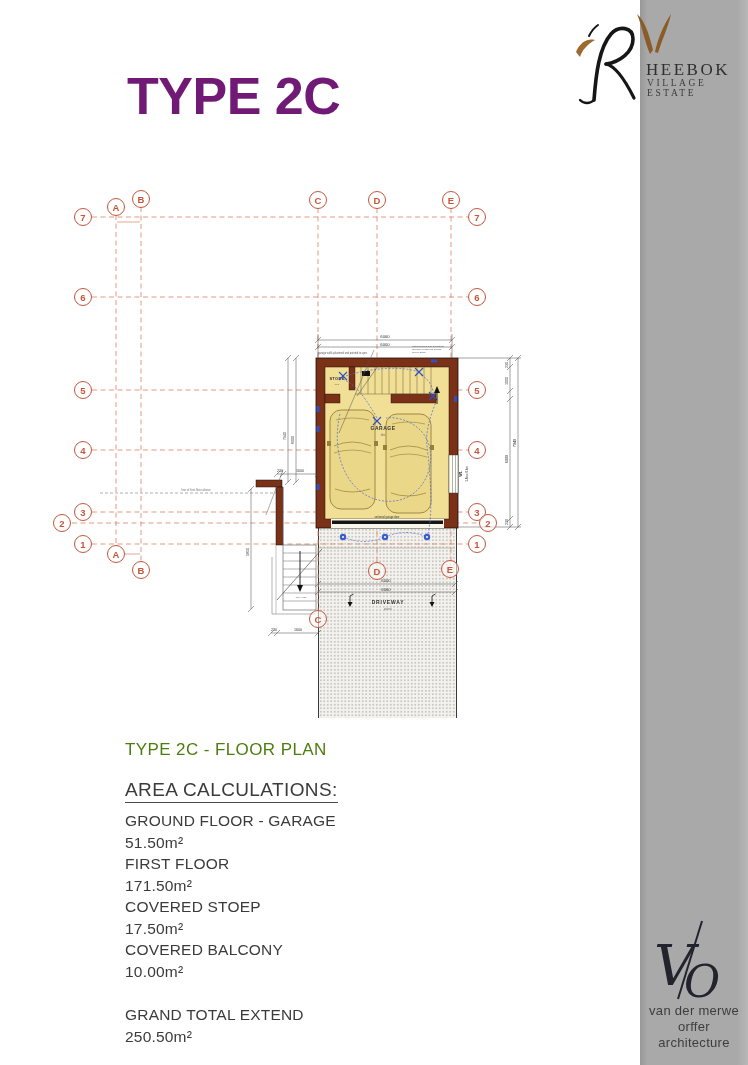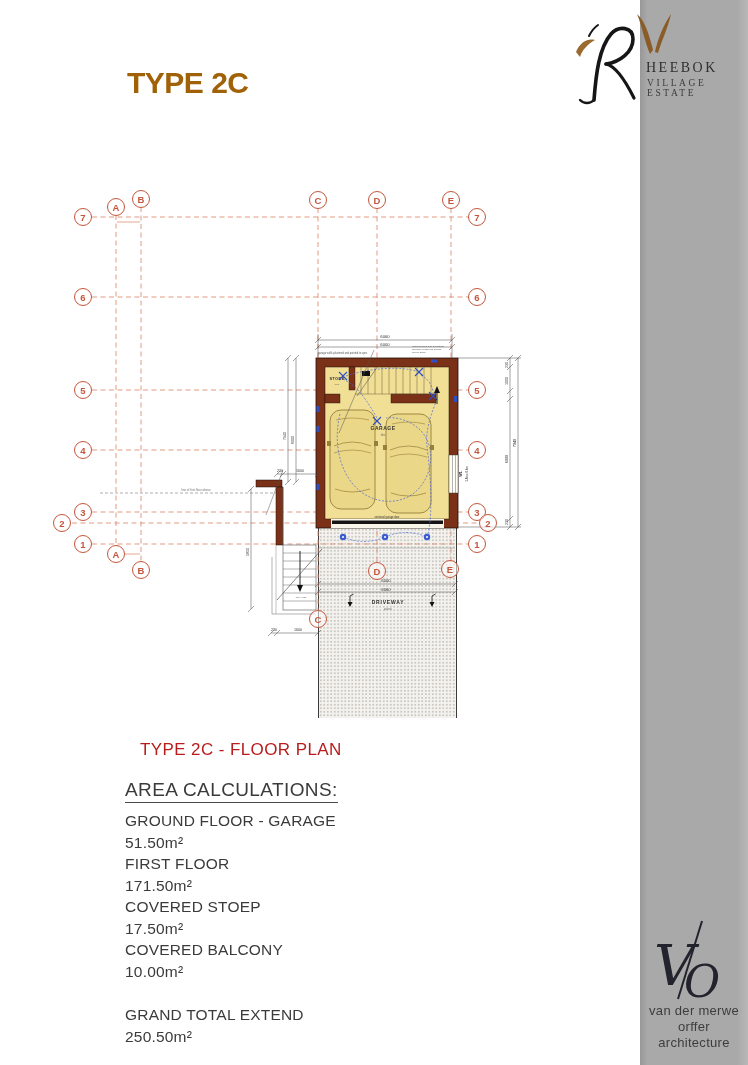--- a/index.html
+++ b/index.html
@@ -1,39 +1,39 @@
 <!DOCTYPE html>
 <html><head>
 <meta charset="utf-8">
 <style>
   html,body{margin:0;padding:0;background:#e8e8e8;}
   .page{position:relative;width:748px;height:1065px;background:#ffffff;overflow:hidden;
         font-family:"Liberation Sans",sans-serif;}
   .sidebar{position:absolute;left:640px;top:0;width:108px;height:1065px;
            background:linear-gradient(90deg,#989898 0,#a9a9a9 7%,#a9a9a9 90%,#b8b8b8 100%);}
-  .title{position:absolute;left:127px;top:66px;font-size:30px;font-weight:700;color:#a16207;
+  .title{position:absolute;left:127px;top:66px;font-size:52px;font-weight:700;color:#701a75;
          letter-spacing:-0.5px;}
-  .caption{position:absolute;left:125px;top:740px;font-size:17px;color:#b91c1c;letter-spacing:.4px;margin-left:15px;}
+  .caption{position:absolute;left:125px;top:740px;font-size:17px;color:#4d7c0f;letter-spacing:.4px;}
   .areas{position:absolute;left:125px;top:779px;width:332px;color:#3b3b3b;}
   .areas .heading{font-size:19px;letter-spacing:.4px;border-bottom:1.5px solid #4a4a4a;
                   display:inline-block;padding-bottom:1px;margin-bottom:7px;}
   .arow{display:flex;justify-content:space-between;font-size:15.5px;line-height:21.5px;letter-spacing:.2px;flex-direction:column;}
   .agap{height:22px;}
   .bubble{position:absolute;width:16px;height:16px;border:1.2px solid #c4563c;border-radius:50%;
           color:#c4563c;font-size:9.5px;font-weight:700;display:flex;align-items:center;
           justify-content:center;transform:translate(-50%,-50%);background:rgba(255,255,255,.55);z-index:6;}
   .driveway{position:absolute;left:318px;top:528px;width:137px;height:190px;z-index:1;
             background-color:#f3f2ee;
             background-image:radial-gradient(circle,#c3c1b8 .6px,transparent .75px);
             background-size:3.5px 3.5px;
             border-left:1px solid #3a3a3a;border-right:1px solid #3a3a3a;}
   svg.draw{position:absolute;left:0;top:0;z-index:3;}
   .estate-logo{position:absolute;left:572px;top:8px;width:170px;height:100px;z-index:7;}
   .estate-name{position:absolute;left:646px;top:60px;font-family:"Liberation Serif",serif;
-               font-size:14px;color:#2f2f2f;letter-spacing:2.5px;z-index:7;}
+               font-size:17px;color:#2f2f2f;letter-spacing:2.5px;z-index:7;}
   .estate-sub{position:absolute;left:647px;top:78px;font-family:"Liberation Serif",serif;
               font-size:9.5px;color:#3c3c3c;letter-spacing:2.6px;z-index:7;}
   .vo{position:absolute;left:640px;top:915px;width:108px;text-align:center;color:#2c2c34;z-index:7;}
   .vo-mono{position:relative;height:88px;}
   .vo-line{font-size:13px;color:#3d3d3d;line-height:16px;letter-spacing:.3px;}
 </style>
 </head>
 <body>
 
 <div class="page">

